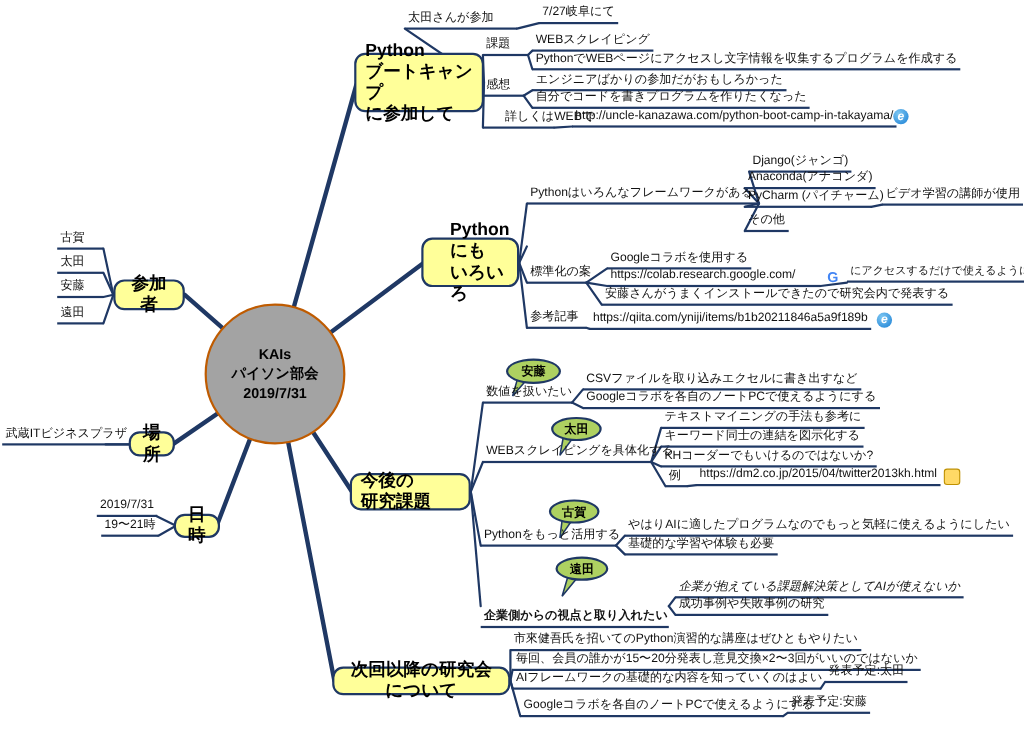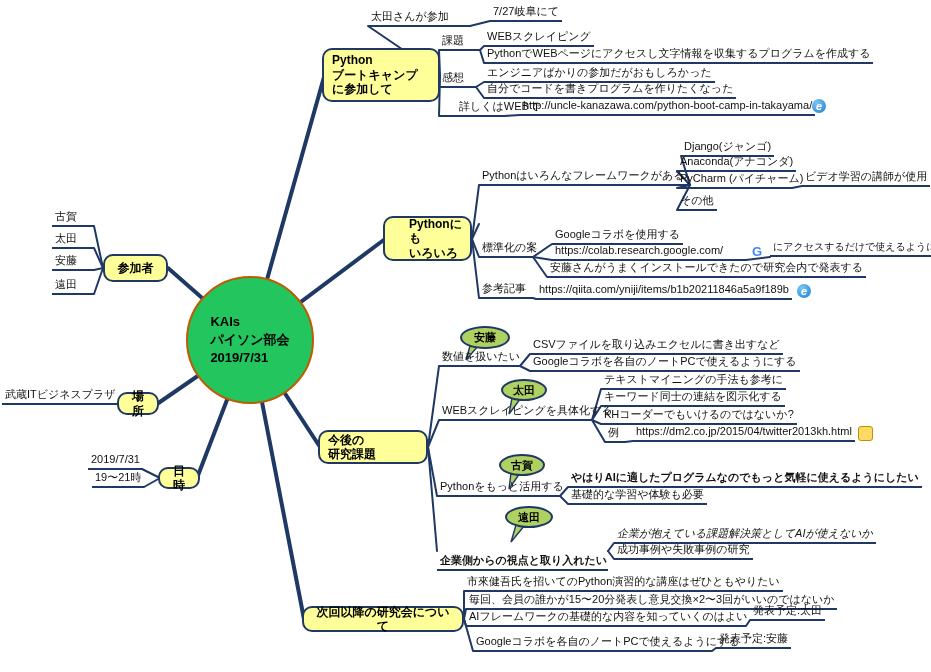--- a/index.html
+++ b/index.html
@@ -2,26 +2,26 @@
 <html><head>
 <meta charset="utf-8">
 <style>
   html,body{margin:0;padding:0;background:#fff;}
   .map{position:relative;width:931px;height:672px;background:#ffffff;overflow:hidden;
        font-family:"Liberation Sans","DejaVu Sans",sans-serif;}
   .map svg{position:absolute;left:0;top:0;z-index:1;}
   .lf{position:absolute;z-index:3;white-space:nowrap;font-size:11px;color:#111;
       border-bottom:2px solid #1F3864;padding:0 3px 1px;line-height:1.25;box-sizing:border-box;}
   .bx{position:absolute;z-index:4;background:#FFFF99;border:2px solid #1F3864;border-radius:10px;
-      font-weight:bold;font-size:12px;color:#000;display:flex;align-items:center;justify-content:center;
+      font-weight:bold;font-size:16px;color:#000;display:flex;align-items:center;justify-content:center;
       text-align:center;white-space:pre-line;line-height:1.2;box-sizing:border-box;padding:2px 8px;}
   .bx.left{justify-content:flex-start;text-align:left;}
-  .cc{position:absolute;z-index:4;left:186px;top:276px;width:128px;height:128px;background:#22c55e;
+  .cc{position:absolute;z-index:4;left:186px;top:276px;width:128px;height:128px;background:#a3a3a3;
       border:2px solid #BF5B00;border-radius:50%;display:flex;align-items:center;justify-content:center;
-      font-weight:bold;font-size:13px;line-height:1.4;white-space:pre-line;color:#000;box-sizing:border-box;}
+      text-align:center;font-weight:bold;font-size:13px;line-height:1.4;white-space:pre-line;color:#000;box-sizing:border-box;}
   .bb{position:absolute;z-index:4;background:#AED161;border:2px solid #1F3864;border-radius:50%;
       display:flex;align-items:center;justify-content:center;font-weight:bold;font-size:11px;color:#000;box-sizing:border-box;}
   .ic-ie{position:absolute;z-index:5;width:14px;height:14px;border-radius:50%;
          background:radial-gradient(circle at 35% 30%,#7cc6f2,#1a7fd4);color:#fff;font-weight:bold;
          font-style:italic;font-size:11px;line-height:14px;text-align:center;}
   .ic-g{position:absolute;z-index:5;width:14px;height:14px;font-weight:bold;font-size:13px;color:#4285F4;
         line-height:14px;text-align:center;}
   .ic-note{position:absolute;z-index:5;width:13px;height:13px;background:#FFD966;border:1px solid #BF9000;border-radius:3px;}
 </style>
 </head>
@@ -163,21 +163,21 @@
   <div class="lf" style="left:439px;top:404px;width:153px;">WEBスクレイピングを具体化する</div>
   <div class="lf" style="left:601px;top:373px;">テキストマイニングの手法も参考に</div>
   <div class="lf" style="left:601px;top:390px;">キーワード同士の連結を図示化する</div>
   <div class="lf" style="left:601px;top:408px;">KHコーダーでもいけるのではないか?</div>
   <div class="lf" style="left:605px;top:426px;width:20px;">例</div>
   <div class="lf" style="left:633px;top:425px;">https://dm2.co.jp/2015/04/twitter2013kh.html</div>
   <span class="ic-note" style="left:858px;top:426px;"></span>
 
   <div class="bb" style="left:499px;top:454px;width:46px;height:22px;">古賀</div>
   <div class="lf" style="left:437px;top:480px;width:123px;">Pythonをもっと活用する</div>
-  <div class="lf" style="left:568px;top:471px;font-weight:bold;">やはりAIに適したプログラムなのでもっと気軽に使えるようにしたい</div>
+  <div class="lf" style="left:568px;top:471px;">やはりAIに適したプログラムなのでもっと気軽に使えるようにしたい</div>
   <div class="lf" style="left:568px;top:488px;">基礎的な学習や体験も必要</div>
 
   <div class="bb" style="left:505px;top:506px;width:48px;height:22px;">遠田</div>
   <div class="lf" style="left:437px;top:554px;width:171px;font-weight:bold;">企業側からの視点と取り入れたい</div>
   <div class="lf" style="left:614px;top:527px;font-style:italic;">企業が抱えている課題解決策としてAIが使えないか</div>
   <div class="lf" style="left:614px;top:543px;">成功事例や失敗事例の研究</div>
 
   <div class="bx" style="left:302px;top:606px;width:162px;height:26px;">次回以降の研究会について</div>
   <div class="lf" style="left:464px;top:575px;">市來健吾氏を招いてのPython演習的な講座はぜひともやりたい</div>
   <div class="lf" style="left:466px;top:593px;">毎回、会員の誰かが15〜20分発表し意見交換×2〜3回がいいのではないか</div>

